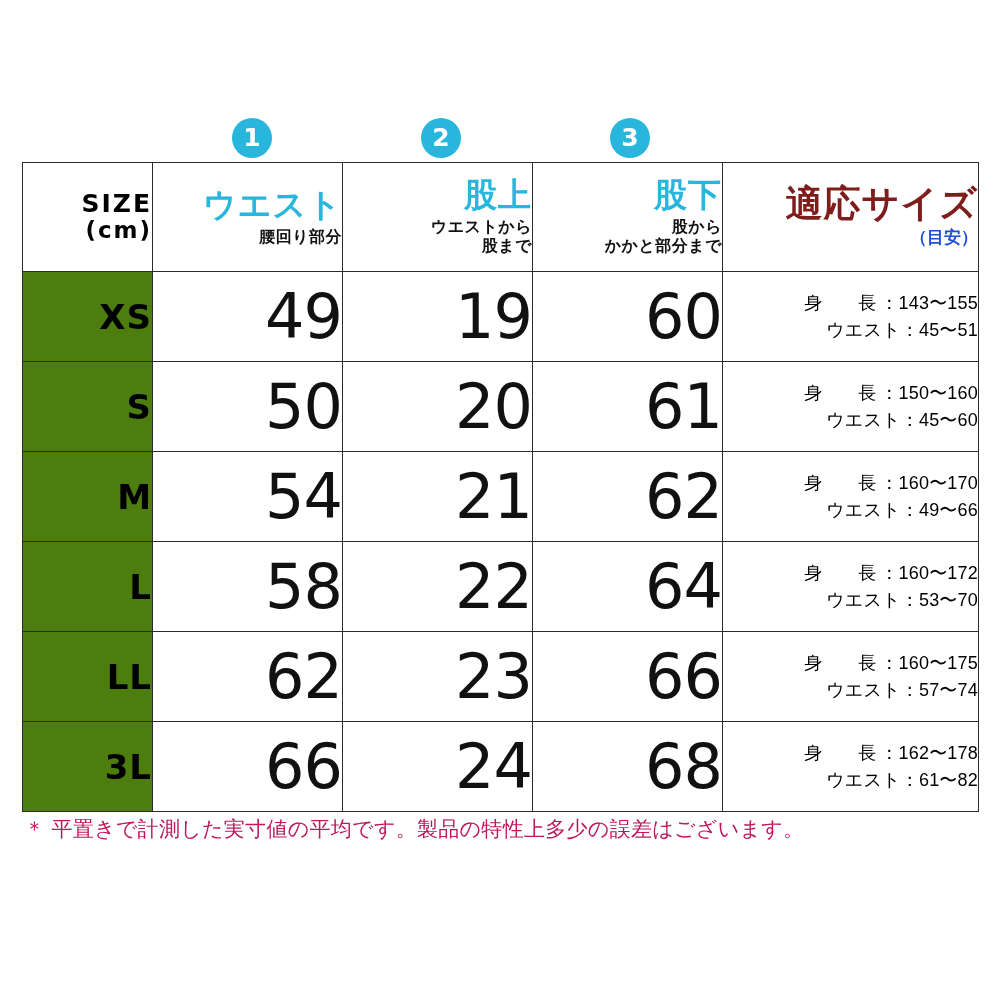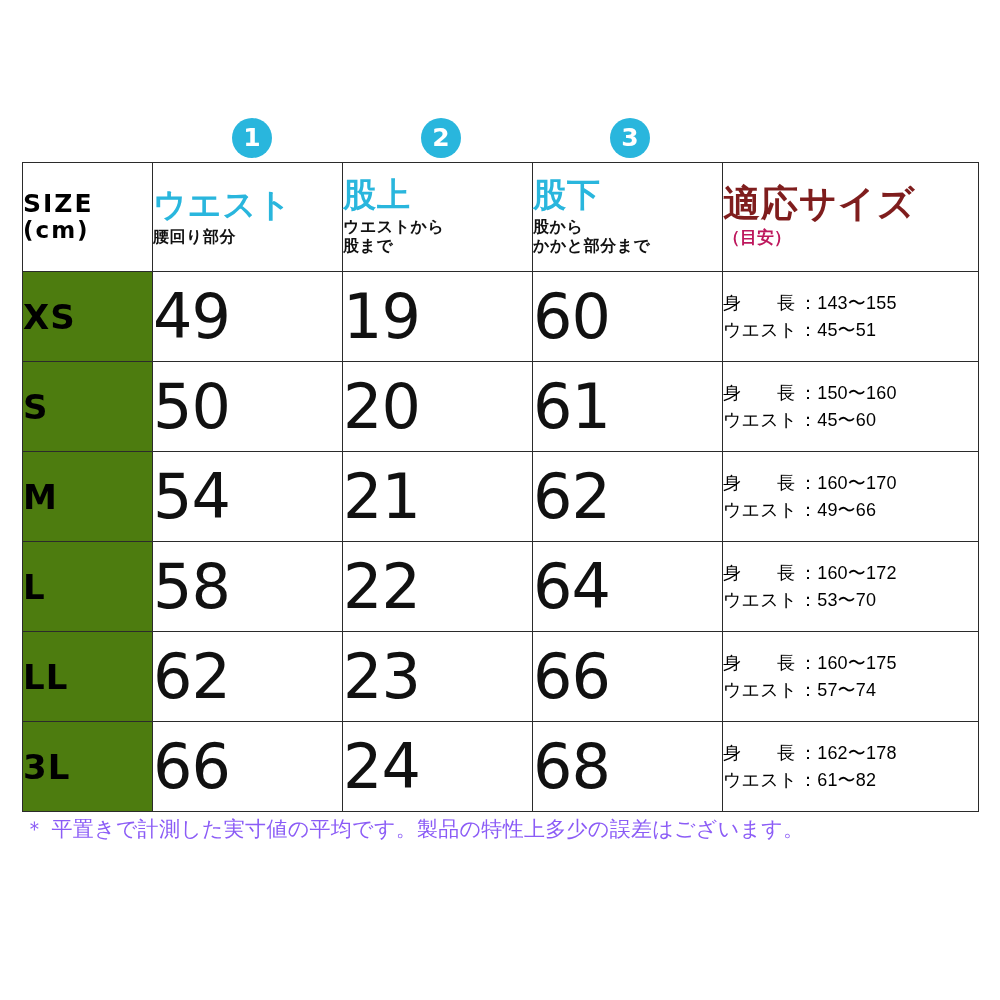--- a/index.html
+++ b/index.html
@@ -53,21 +53,21 @@
     position: absolute;
     left: 22px;
     top: 162px;
     width: 956px;
     border-collapse: collapse;
     table-layout: fixed;
   }
   table.size-table td, table.size-table th {
     border: 1px solid #2b2b2b;
     padding: 0;
-    text-align: left;
+    text-align: right;
     vertical-align: middle;
   }
   col.c-size  { width: 130px; }
   col.c-waist { width: 190px; }
   col.c-rise  { width: 190px; }
   col.c-inseam{ width: 190px; }
   col.c-fit   { width: 256px; }
 
   thead th {
     height: 108px;
@@ -98,21 +98,21 @@
     letter-spacing: 0.5px;
   }
   .hdr-fit-main {
     color: #7f1d1d;
     font-size: 37px;
     font-weight: bold;
     letter-spacing: 1px;
     line-height: 1.05;
   }
   .hdr-fit-sub {
-    color: #be185d;
+    color: #1d4ed8;
     font-size: 17px;
     font-weight: bold;
     margin-top: 3px;
   }
 
   tbody tr { height: 90px; }
   td.size-cell {
     background: #4d7c0f;
     font-family: "DejaVu Sans", sans-serif;
     font-weight: bold;
@@ -150,21 +150,21 @@
   
   .notes {
     position: absolute;
     left: 24px;
     top: 812px;
     width: 956px;
   }
   .note {
     font-size: 21px;
     line-height: 1.62;
-    color: #8b5cf6;
+    color: #be185d;
     letter-spacing: 0.3px;
     white-space: nowrap;
   }
 </style>
 </head>
 <body>
 
 <div class="sheet">
 
   <div class="badges">

